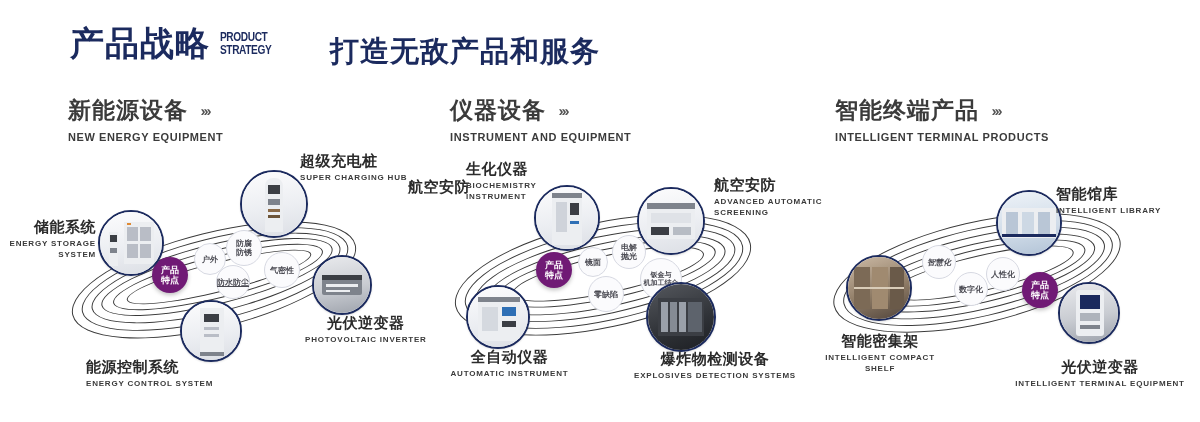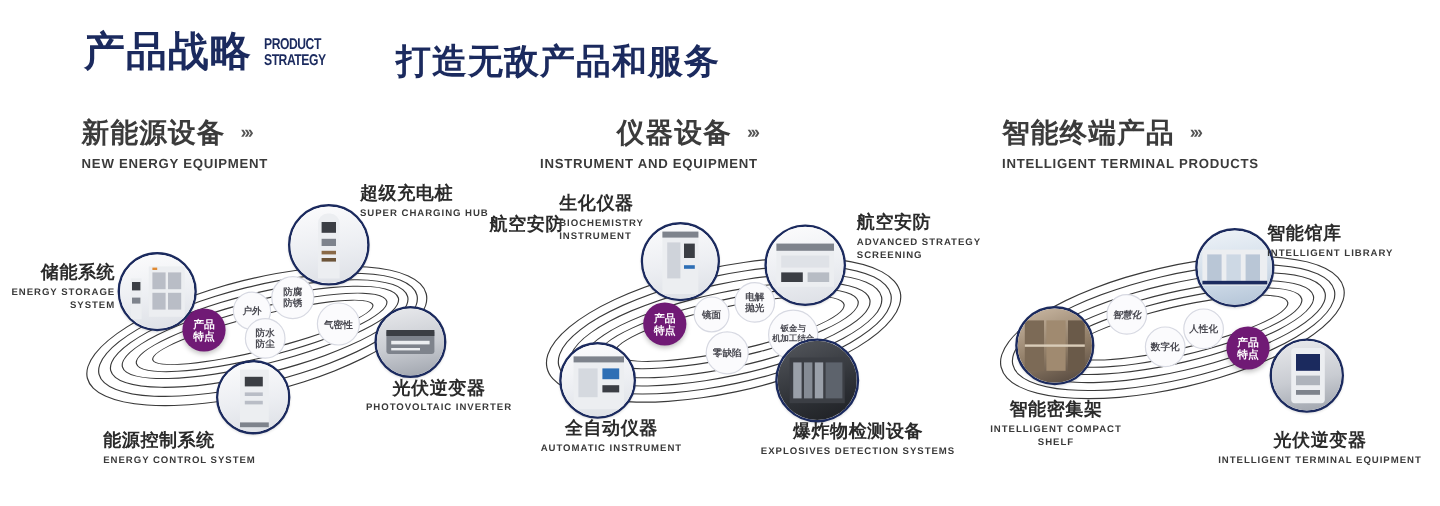--- a/index.html
+++ b/index.html
@@ -97,21 +97,21 @@
     </div>
   </div>
   <div class="title-slogan">打造无敌产品和服务</div>
 
   <div class="grp-head" style="left:68px;top:95px;">
     <span class="cn">新能源设备</span>
     <span class="arrows">›››</span>
     <div class="en">NEW ENERGY EQUIPMENT</div>
   </div>
 
-  <div class="grp-head" style="left:450px;top:95px;text-align:right;">
+  <div class="grp-head" style="left:450px;top:95px;">
     <span class="cn">仪器设备</span>
     <span class="arrows">›››</span>
     <div class="en">INSTRUMENT AND EQUIPMENT</div>
   </div>
 
   <div class="grp-head" style="left:835px;top:95px;">
     <span class="cn">智能终端产品</span>
     <span class="arrows">›››</span>
     <div class="en">INTELLIGENT TERMINAL PRODUCTS</div>
   </div>
@@ -132,21 +132,21 @@
   <div class="bub" style="left:194px;top:243px;width:30px;height:30px;">
     <span>户外</span>
   </div>
   <div class="bub" style="left:226px;top:230px;width:34px;height:34px;flex-direction:column;">
     <span>防腐</span>
     <span>防锈</span>
   </div>
   <div class="bub" style="left:264px;top:252px;width:34px;height:34px;">
     <span>气密性</span>
   </div>
-  <div class="bub" style="left:204px;top:265px;width:32px;height:32px;flex-direction:column;">
+  <div class="bub" style="left:216px;top:265px;width:32px;height:32px;flex-direction:row;text-decoration:underline;">
     <span>防水</span>
     <span>防尘</span>
   </div>
 
   <div class="node" style="left:98px;top:210px;width:62px;height:62px;">
     <div class="photo ph-light">
       <div class="slab l" style="left:24px;top:10px;width:30px;height:42px;"></div>
       <div class="slab" style="left:27px;top:15px;width:11px;height:14px;"></div>
       <div class="slab" style="left:40px;top:15px;width:11px;height:14px;"></div>
       <div class="slab" style="left:27px;top:32px;width:11px;height:14px;"></div>
@@ -255,21 +255,21 @@
     <div class="photo ph-light">
       <div class="slab l" style="left:8px;top:14px;width:48px;height:36px;"></div>
       <div class="slab d" style="left:8px;top:14px;width:48px;height:6px;"></div>
       <div class="slab" style="left:12px;top:24px;width:40px;height:10px;background:#dfe2e7;"></div>
       <div class="slab k" style="left:12px;top:38px;width:18px;height:8px;"></div>
       <div class="slab" style="left:34px;top:38px;width:18px;height:8px;background:#b7bcc4;"></div>
     </div>
   </div>
   <div class="cap ta-l" style="left:714px;top:176px;">
     <div class="cn">航空安防</div>
-    <div class="en">ADVANCED STRATEGY</div>
+    <div class="en">ADVANCED AUTOMATIC</div>
     <div class="en">SCREENING</div>
   </div>
 
   <div class="node" style="left:466px;top:285px;width:60px;height:60px;">
     <div class="photo ph-light">
       <div class="slab l" style="left:10px;top:10px;width:42px;height:44px;"></div>
       <div class="slab d" style="left:10px;top:10px;width:42px;height:5px;"></div>
       <div class="slab" style="left:14px;top:20px;width:16px;height:24px;background:#d5d9df;"></div>
       <div class="slab" style="left:34px;top:20px;width:14px;height:9px;background:#2e6fb5;"></div>
       <div class="slab k" style="left:34px;top:34px;width:14px;height:6px;"></div>

